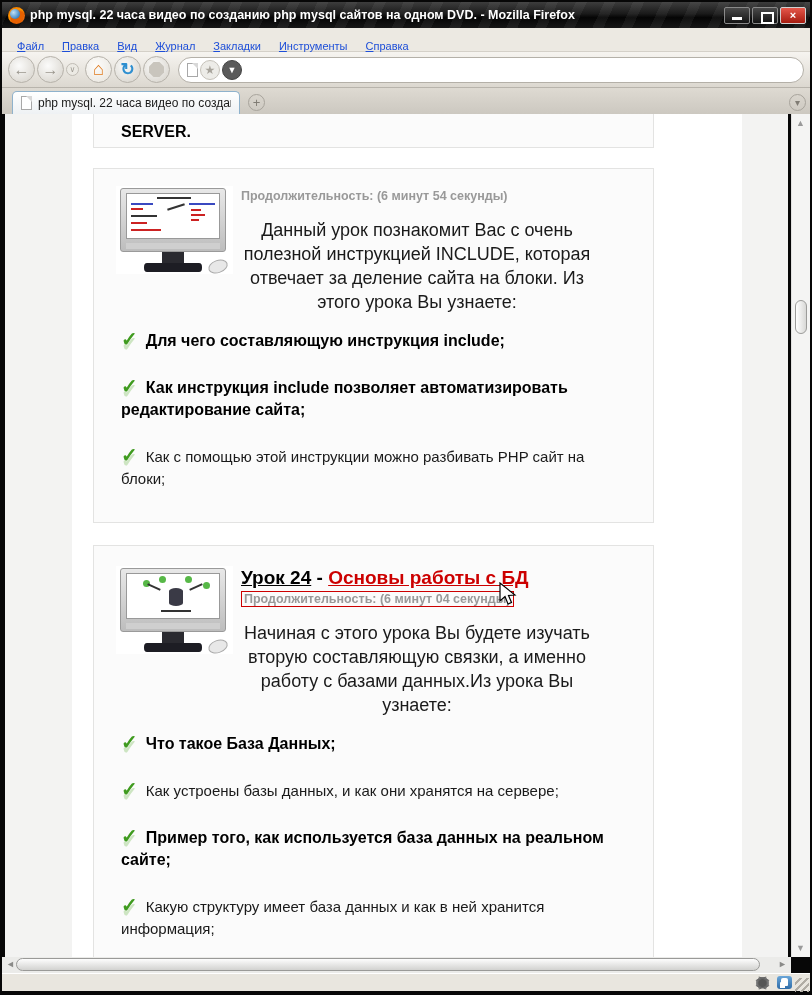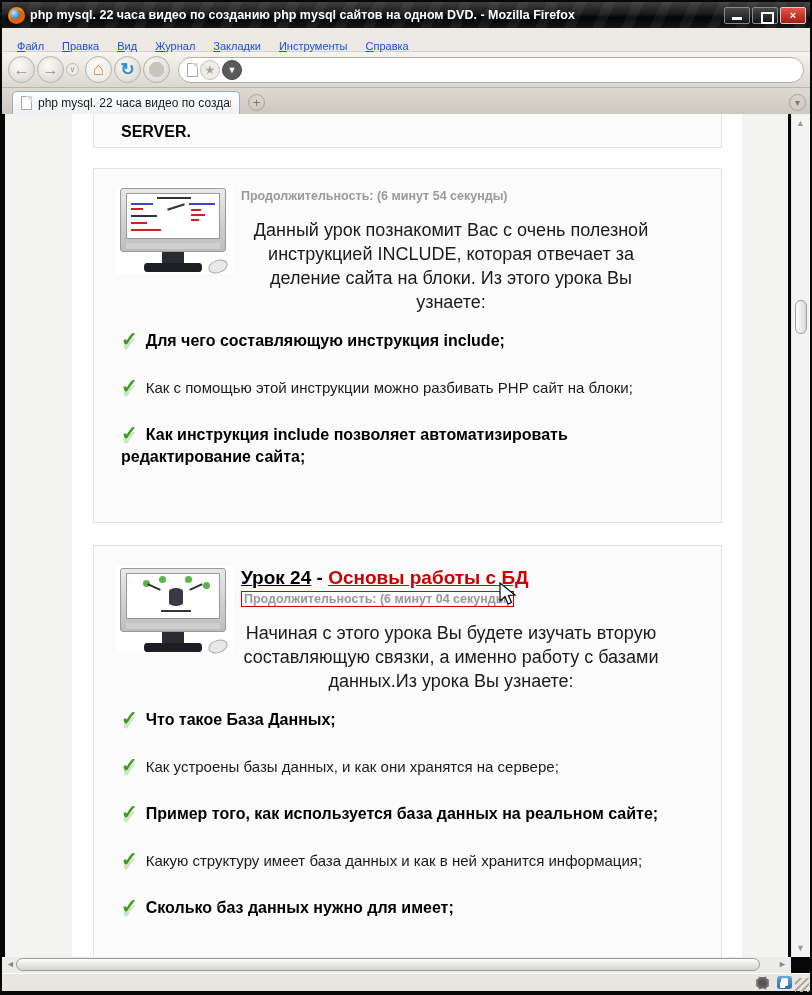--- a/index.html
+++ b/index.html
@@ -65,21 +65,21 @@
   .tab-label { font-size:12px; color:#1a1a1a; margin-left:6px; white-space:nowrap; overflow:hidden; }
   .newtab-btn { width:17px; height:17px; border-radius:50%; border:1px solid #a8a49c; color:#807c74;
     font-size:13px; line-height:15px; text-align:center; margin:0 0 3px 8px; }
   .alltabs-btn { margin-left:auto; width:17px; height:17px; border-radius:50%; border:1px solid #a8a49c;
     color:#807c74; font-size:10px; line-height:15px; text-align:center; margin-bottom:3px; }
 
   
   .viewport { position:absolute; left:5px; top:114px; width:783px; height:843px;
     background:#f3f3f2; overflow:hidden; }
   .page-column { position:absolute; left:67px; top:0; width:670px; height:100%; background:#fff; }
-  .card { position:absolute; left:88px; width:629px; background:#fbfbfb; border:1px solid #e3e3e2; overflow:hidden; }
+  .card { position:absolute; left:88px; width:561px; background:#fbfbfb; border:1px solid #e3e3e2; overflow:hidden; }
   .card-prev { top:-12px; height:46px; }
   .card-prev .frag { font-size:16px; font-weight:bold; color:#000; padding:20px 0 0 27px; }
   .card-23 { top:54px; height:355px; }
   .card-24 { top:431px; height:600px; }
 
   .lesson-top { position:relative; padding:17px 60px 0 147px; min-height:120px; }
   .thumb { position:absolute; left:22px; top:17px; width:117px; height:88px; background:#fff; }
   .lesson-title { font-size:19px; font-weight:bold; color:#000; line-height:23px; }
   .lesson-title .t-red { color:#cc0000; }
   .card-24 .lesson-title .t-pre, .card-24 .lesson-title .t-red { text-decoration:underline; }
@@ -211,22 +211,22 @@
           </div>
           <div class="mon-neck"></div>
           <div class="mon-base"></div>
           <div class="mon-mouse"></div>
         </div>
         <div><span class="duration">Продолжительность: (6 минут 54 секунды)</span></div>
         <div class="intro">Данный урок познакомит Вас с очень полезной инструкцией INCLUDE, которая отвечает за деление сайта на блоки. Из этого урока Вы узнаете:</div>
       </div>
       <div class="check-list">
           <div class="check-item bold"><span class="check-icon">✓</span><span>Для чего составляющую инструкция include;</span></div>
+          <div class="check-item bold"><span class="check-icon">✓</span><span>Как инструкция include позволяет автоматизировать редактирование сайта;</span></div>
           <div class="check-item"><span class="check-icon">✓</span><span>Как с помощью этой инструкции можно разбивать PHP сайт на блоки;</span></div>
-          <div class="check-item bold"><span class="check-icon">✓</span><span>Как инструкция include позволяет автоматизировать редактирование сайта;</span></div>
         </div>
     </div>
 
     <div class="card card-24">
       <div class="lesson-top" style="padding-top:20px;">
         <div class="thumb" style="top:20px;">
           <div class="mon-bezel">
             <div class="mon-screen">
               <div class="db-cyl"></div>
               <div class="db-dot" style="left:16px;top:6px;"></div>

